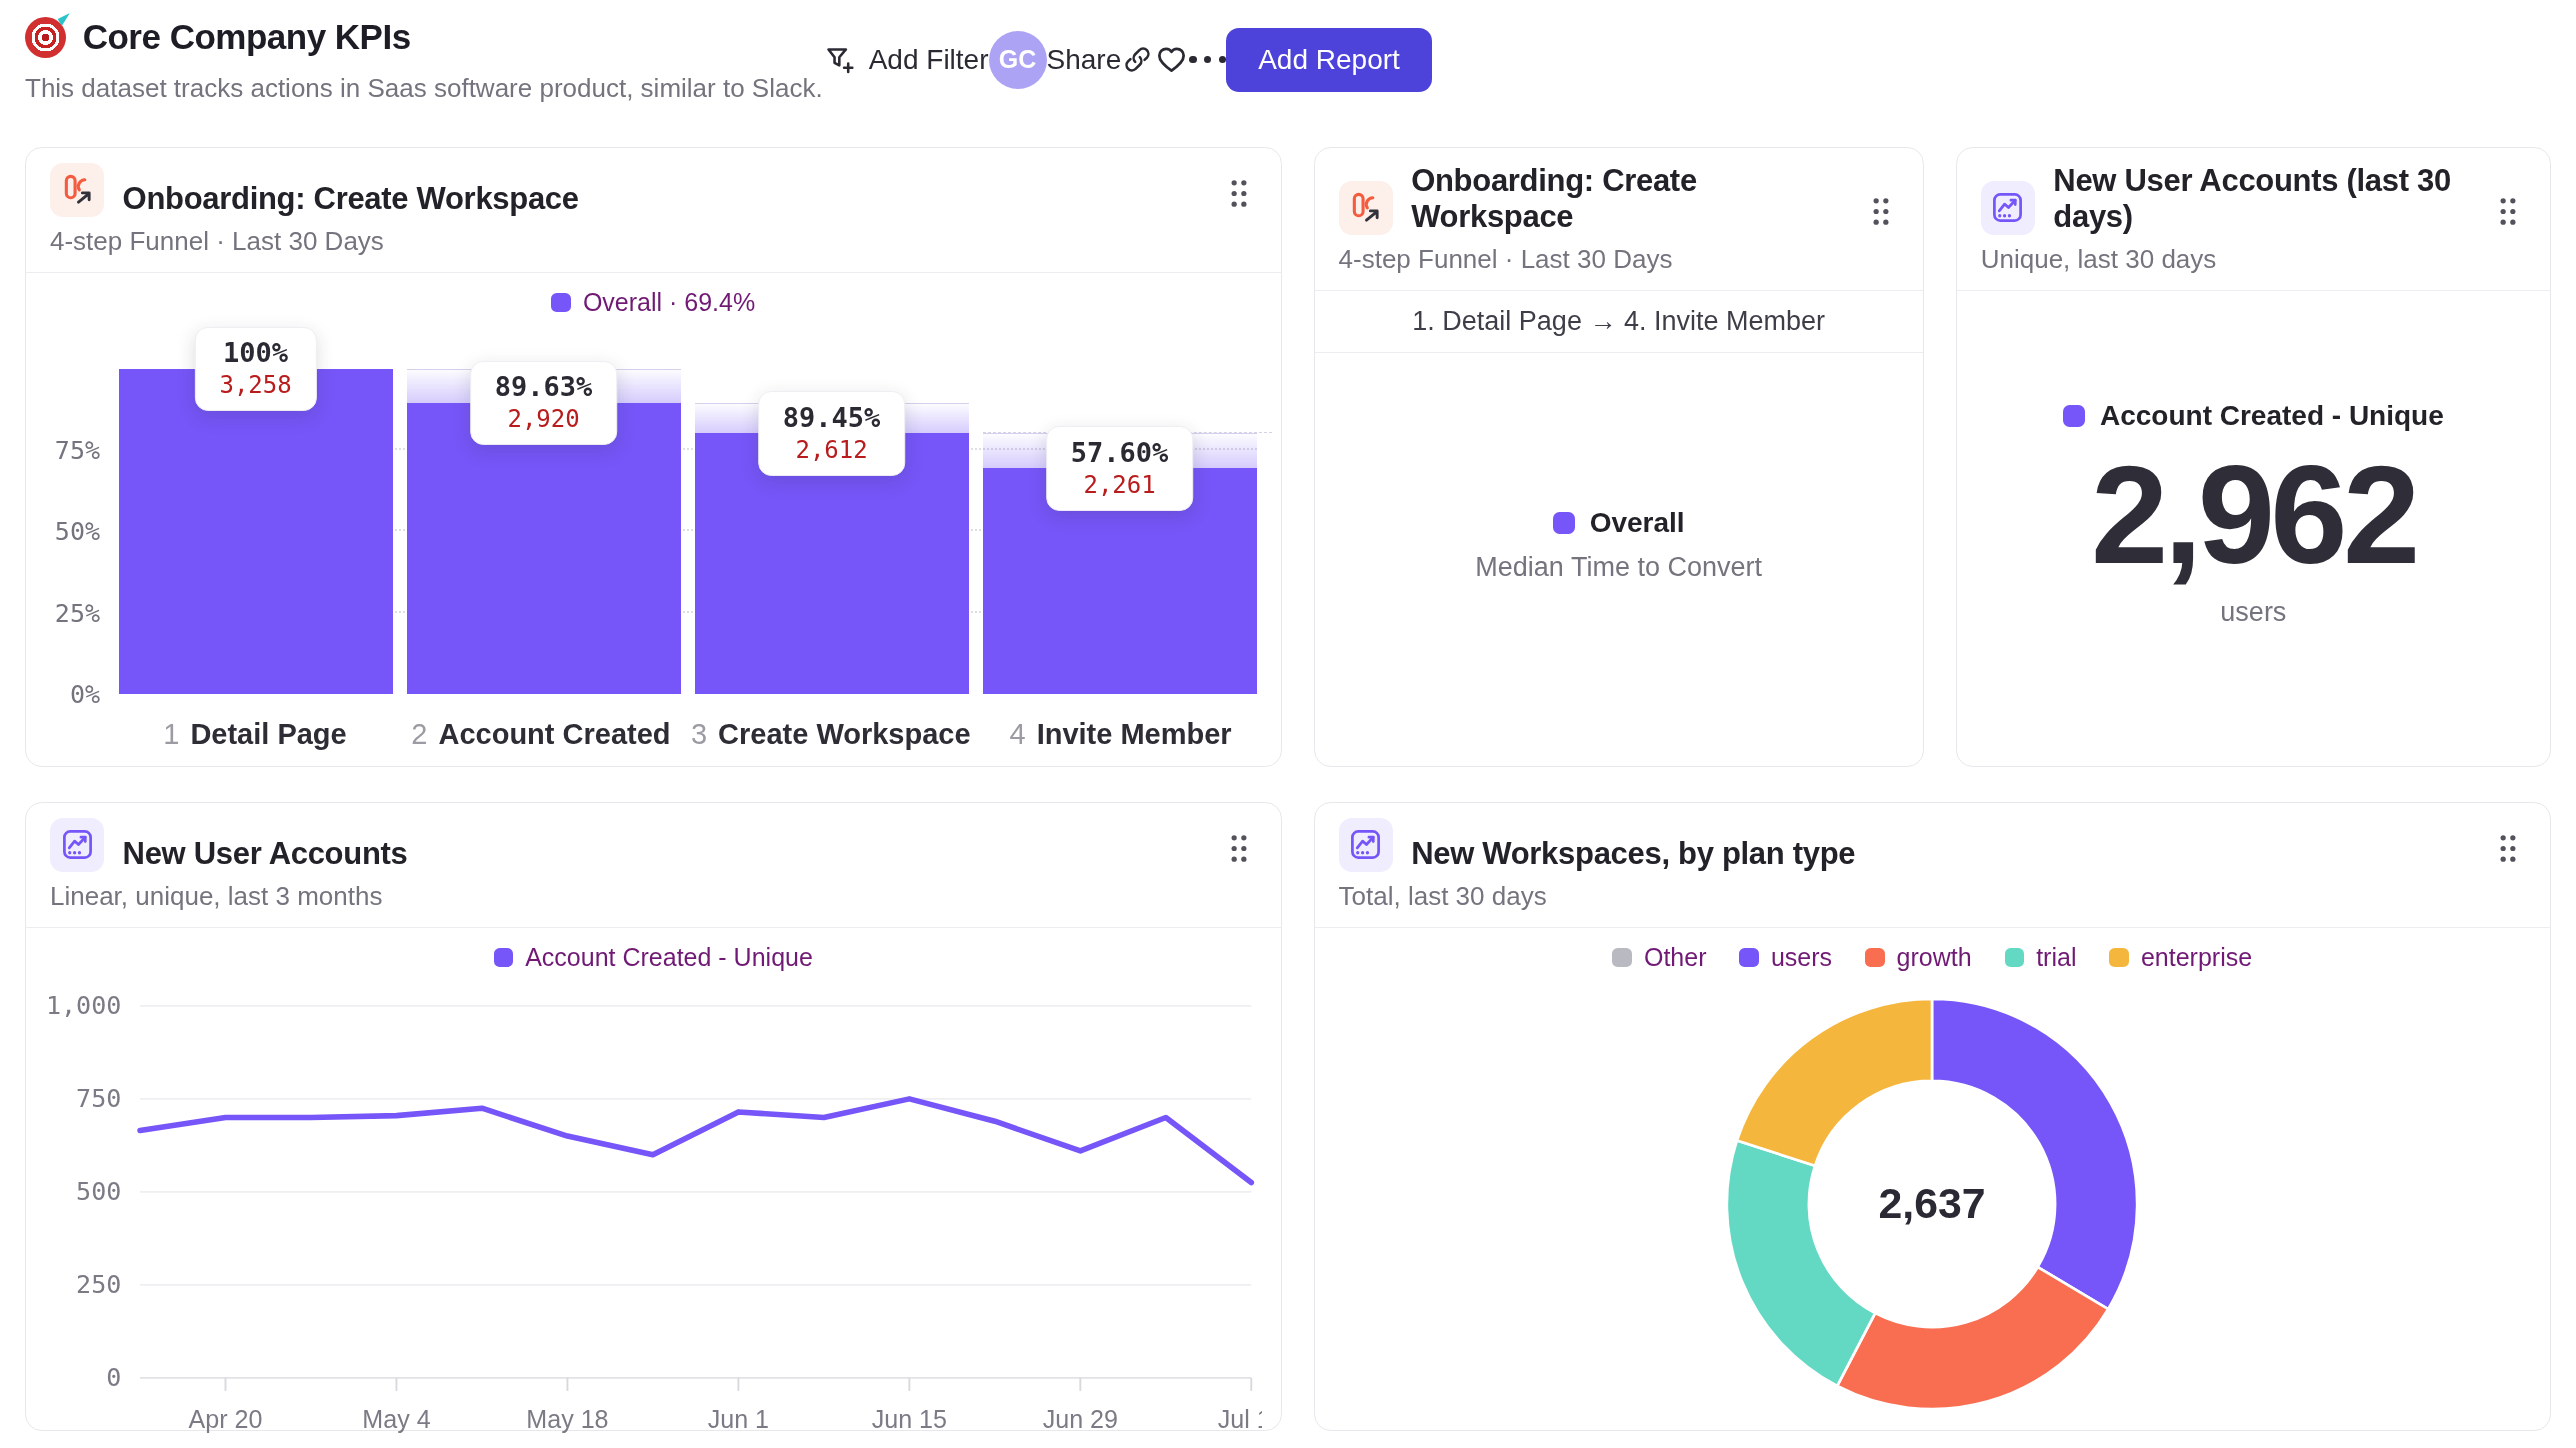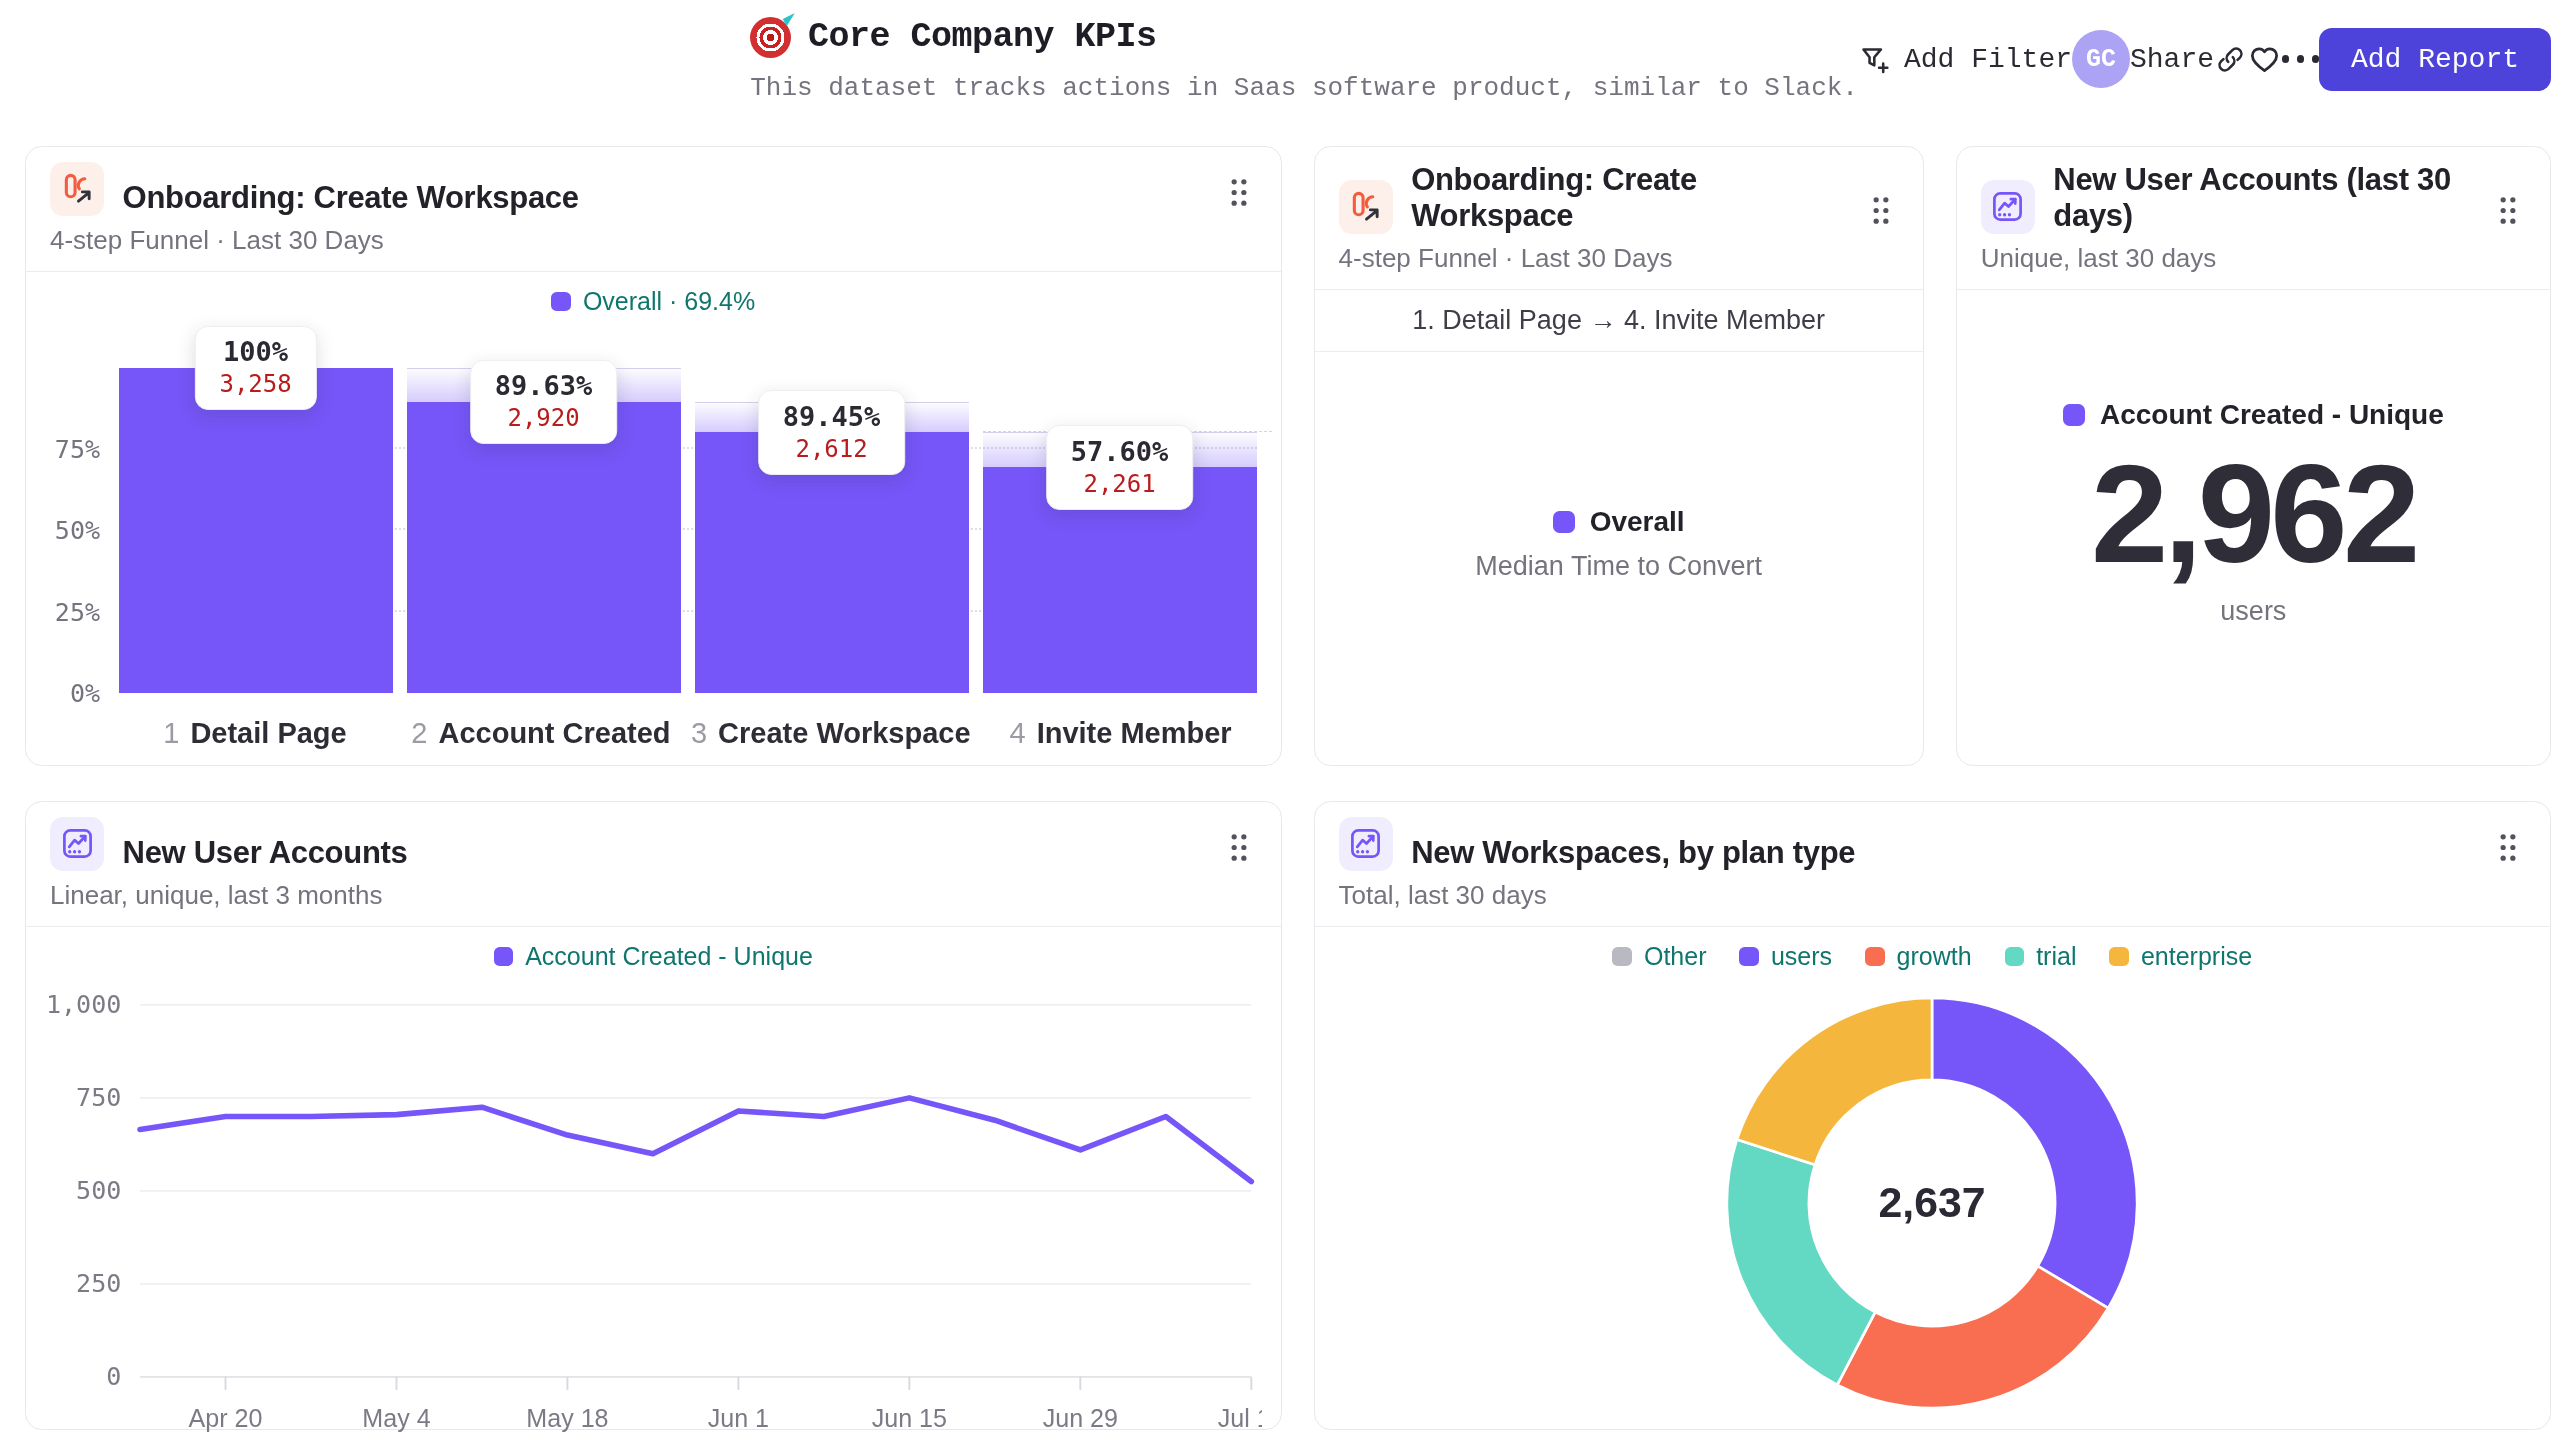--- a/index.html
+++ b/index.html
@@ -5,21 +5,21 @@
   * { box-sizing: border-box; }
   html,body { margin:0; padding:0; }
   body {
     width:2576px; height:1449px; background:#ffffff; overflow:hidden;
     font-family:"Liberation Sans", sans-serif; color:#232229;
     -webkit-font-smoothing:antialiased;
   }
   .page { padding:16.7px 25px 0 25px; }
 
   
-  .page-header { display:flex; justify-content:flex-end; align-items:flex-start;font-family:Liberation Mono, monospace; }
+  .page-header { display:flex; justify-content:flex-start; align-items:flex-start; }
   .title-row { display:flex; align-items:center; gap:16.7px; }
   .target-icon { width:41px; height:41px; border-radius:50%; position:relative; flex:none;
     background:radial-gradient(circle at 50% 50%, #b71b1b 0 3.7px, #fff 3.7px 7.4px, #c62222 7.4px 11px, #fff 11px 14px, #d23030 14px 20.5px); }
   .target-icon::after { content:""; position:absolute; right:-2.8px; top:-4.6px; width:14px; height:14px;
     background:#29c3c9; clip-path:polygon(100% 0, 20% 55%, 55% 100%); transform:rotate(8deg); }
   .board-title { font-size:35px; font-weight:700; letter-spacing:-0.5px; color:#1e1d26; margin:0; }
   .board-sub { margin-top:15px; font-size:26px; color:#74747e; }
 
   .toolbar { display:flex; align-items:center; padding-top:11px; }
   .tb-item { display:flex; align-items:center; gap:13px; font-size:28px; color:#2b2a33; font-weight:500; cursor:pointer; white-space:nowrap; }
@@ -40,21 +40,21 @@
   .card-head { padding:15px 26px 15px 24px; border-bottom:1.9px solid #ededf1; flex:none; }
   .head-row { display:flex; align-items:flex-end; gap:18.6px; }
   .card-icon { width:54px; height:54px; border-radius:13px; display:grid; place-items:center; flex:none; }
   .card-icon.funnel-bg { background:#fdefe9; }
   .card-icon.insights-bg { background:#f0edfe; }
   .card-title { font-size:31px; font-weight:700; color:#232229; letter-spacing:-0.3px; margin:0; }
   .drag { margin-left:auto; cursor:grab; padding:3.7px; }
   .card-sub { margin-top:9.3px; font-size:26px; color:#74747e; }
 
   .legend-row { display:flex; justify-content:center; align-items:flex-start; gap:33px;
-    padding-top:15px; font-size:25px; color:#0f766e; flex:none; }
+    padding-top:15px; font-size:25px; color:#701a75; flex:none; }
   .legend-unit { display:flex; align-items:center; gap:12px; cursor:pointer; }
   .sw { width:19.5px; height:19.5px; border-radius:5.6px; background:#7656f8; flex:none; }
 
   
   .funnel-wrap { display:flex; padding:52px 24px 0 18.6px; flex:none; }
   .f-yaxis { width:74px; position:relative; font-family:"DejaVu Sans Mono",monospace; font-size:25px; color:#74747e; }
   .f-ytick { position:absolute; right:18.6px; transform:translateY(50%); }
   .f-plot { flex:1; position:relative; height:325px; }
   .f-grid { position:absolute; left:0; right:0; border-top:2.8px dotted #dedee4; }
   .f-bars { position:absolute; inset:0; display:flex; gap:14px; }

